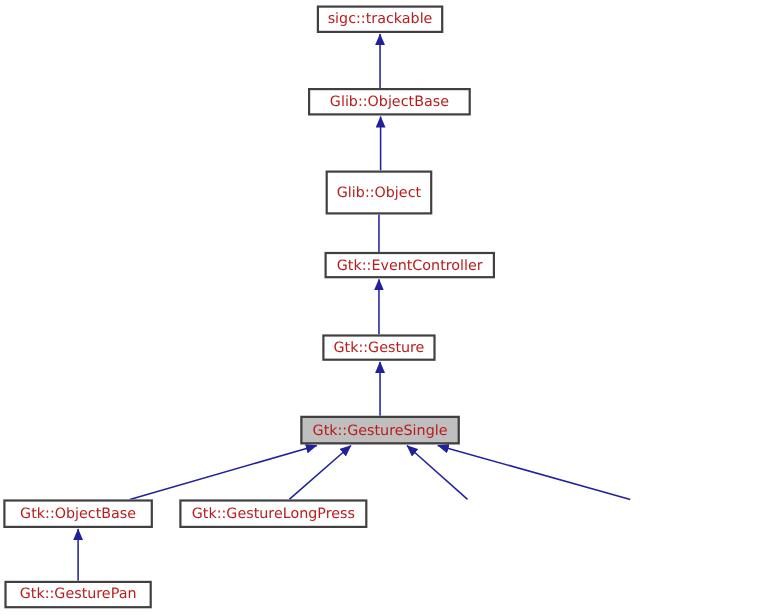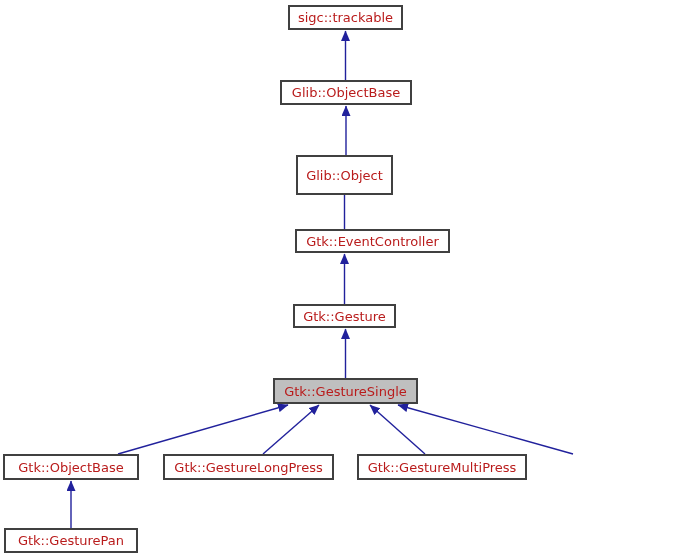--- a/index.html
+++ b/index.html
@@ -64,32 +64,31 @@
     <line class="edge" x1="345.5" y1="378" x2="345.5" y2="329" marker-end="url(#arrowhead)"></line>
     <line class="edge" x1="118" y1="454" x2="288" y2="405" marker-end="url(#arrowhead)"></line>
     <line class="edge" x1="263" y1="454" x2="319" y2="405" marker-end="url(#arrowhead)"></line>
     <line class="edge" x1="425" y1="454" x2="370" y2="405" marker-end="url(#arrowhead)"></line>
     <line class="edge" x1="573" y1="454" x2="398" y2="405" marker-end="url(#arrowhead)"></line>
     <line class="edge" x1="71" y1="528" x2="71" y2="481" marker-end="url(#arrowhead)"></line>
   </svg>
 
   <div class="node" style="left:288px; top:5px; width:115px; height:25px;">sigc::trackable</div>
 
-  <div class="node" style="left:280px; top:80px; width:132px; height:25px;">Glib::ObjectBase</div>
+  <div class="node" style="left:280px; top:80px; width:148px; height:25px;">Glib::ObjectBase</div>
 
   <div class="node" style="left:296px; top:155px; width:97px; height:40px;">Glib::Object</div>
 
   <div class="node" style="left:267px; top:229px; width:155px; height:24px;margin-left:28px;">Gtk::EventController</div>
 
   <div class="node" style="left:293px; top:304px; width:103px; height:24px;">Gtk::Gesture</div>
 
   <div class="node highlight" style="left:273px; top:378px; width:145px; height:26px;">Gtk::GestureSingle</div>
 
   <div class="node" style="left:3px; top:454px; width:136px; height:26px;">Gtk::ObjectBase</div>
 
   <div class="node" style="left:163px; top:454px; width:171px; height:26px;">Gtk::GestureLongPress</div>
 
-  <div class="node" style="left:357px; top:454px; width:170px; height:26px;">Gtk::GestureMultiPress</div>
 
 
   <div class="node" style="left:4px; top:528px; width:134px; height:25px;">Gtk::GesturePan</div>
 
 </div>
 
 </body></html>

